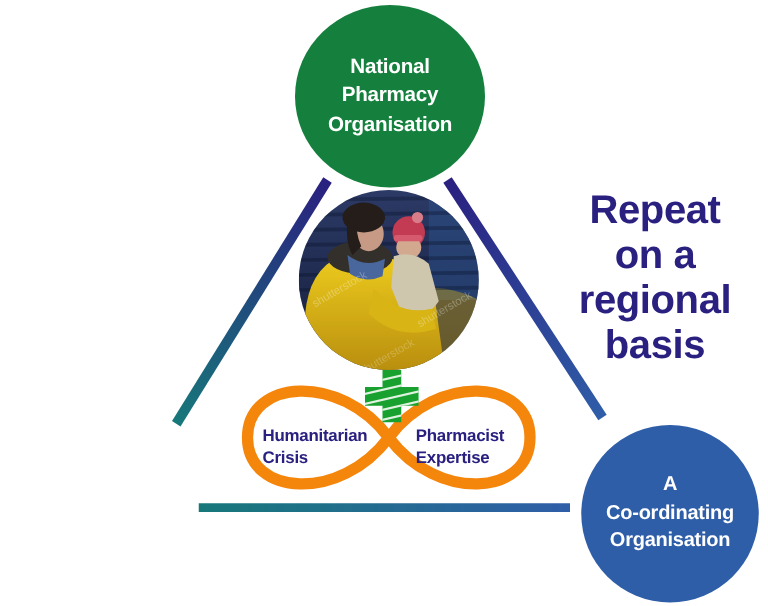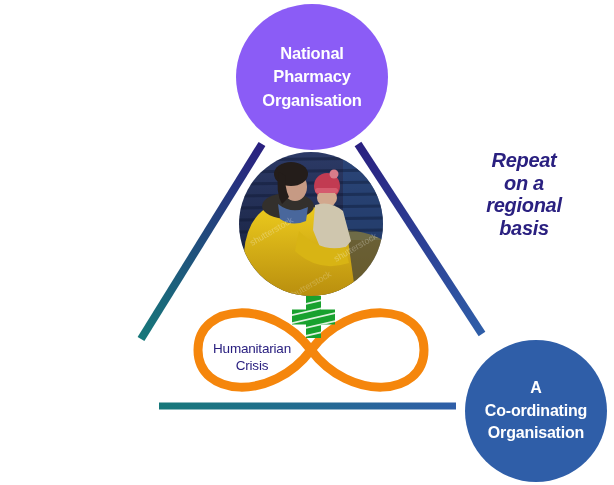--- a/index.html
+++ b/index.html
@@ -25,37 +25,36 @@
   }
   .node-top    { left:236px; top:4px;   width:152px; height:146px; }
   .node-left   { left:11px;  top:344px; width:140px; height:140px; }
   .node-right  { left:465px; top:340px; width:142px; height:142px; }
   .node-top .label   { font-size:16.5px; line-height:1.4; }
   .node-left .label  { font-size:17.5px; }
   .node-right .label { font-size:16px; line-height:1.4; }
   .loop-label {
     position:absolute;
     display:flex; align-items:center; justify-content:center;
-    text-align:center;
-    font-weight:normal;
+    text-align:left;
+    font-weight:bold;
     font-size:13.5px; line-height:1.25;
     white-space: pre-line;
     letter-spacing:-0.2px;
   }
   .loop-label-left  { left:196px; top:332px; width:112px; height:52px; }
   .loop-label-right { left:312px; top:332px; width:112px; height:52px; }
   .repeat-note {
     position:absolute;
     left:438px; top:149px; width:172px;
     text-align:center;
     font-weight:bold;
-    font-size:20px; line-height:1.13;
+    font-size:32px; line-height:1.13;
     white-space: pre-line;
     letter-spacing:-0.3px;
-    font-style:italic;
   }
 </style>
 </head>
 <body>
 
 <div class="stage">
 
   <svg class="layer" width="614" height="485" viewBox="0 0 614 485">
     <defs>
       <linearGradient id="gradLeft" gradientUnits="userSpaceOnUse" x1="262" y1="144" x2="141" y2="339">
@@ -133,35 +132,37 @@
           <line x1="288" y1="308" x2="340" y2="296"></line>
           <line x1="288" y1="316" x2="340" y2="304"></line>
           <line x1="288" y1="324" x2="340" y2="312"></line>
           <line x1="288" y1="332" x2="340" y2="320"></line>
           <line x1="288" y1="340" x2="340" y2="328"></line>
         </g>
       </g>
     </g>
   </svg>
 
-  <div class="node node-top" style="background-color: #8b5cf6;">
+  <div class="node node-top" style="background-color: #15803d;">
     <span class="label">National
 Pharmacy
 Organisation</span>
   </div>
 
 
   <div class="node node-right" style="background-color: rgb(47, 94, 168);">
     <span class="label">A
 Co-ordinating
 Organisation</span>
   </div>
 
   <div class="loop-label loop-label-left" style="color: rgb(42, 32, 128);">Humanitarian
 Crisis</div>
 
+  <div class="loop-label loop-label-right" style="color: rgb(42, 32, 128);">Pharmacist
+Expertise</div>
 
   <div class="repeat-note" style="color: rgb(42, 32, 128);">Repeat
 on a
 regional
 basis</div>
 
 </div>
 
 </body></html>

